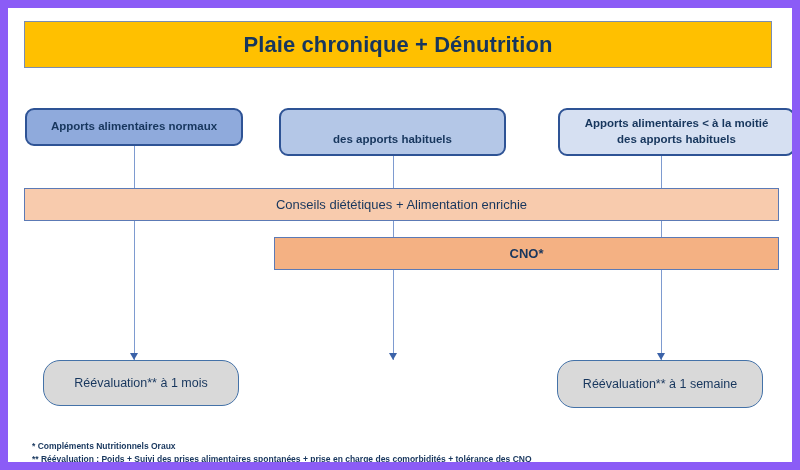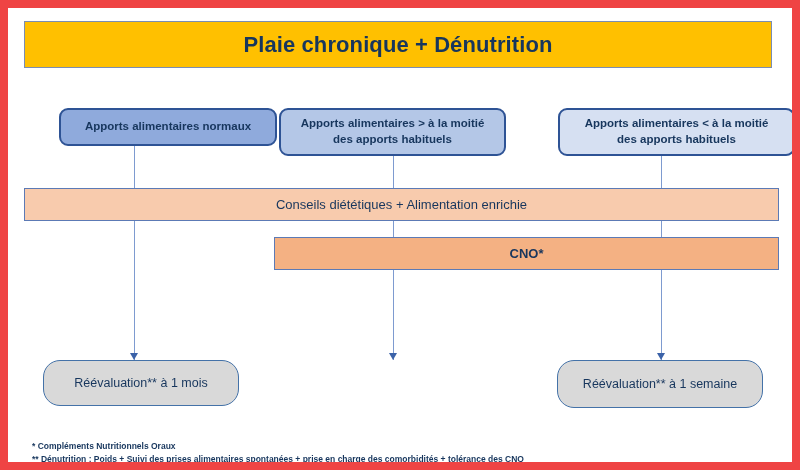--- a/index.html
+++ b/index.html
@@ -10,21 +10,21 @@
   body {
     font-family: "Liberation Sans", sans-serif;
   }
 
   #canvas {
     position: relative;
     width: 800px;
     height: 470px;
     background: #ffffff;
     box-sizing: border-box;
-    border: 8px solid #ef4444;
+    border: 8px solid #8b5cf6;
     overflow: hidden;
   }
 
   
   .title-banner {
     position: absolute;
     left: 16px;
     top: 13px;
     width: 748px;
     height: 47px;
@@ -55,21 +55,21 @@
     color: #17365D;
     font-size: 11.5px;
     font-weight: bold;
     line-height: 1.35;
     padding: 2px 6px;
   }
   .cond-box.fill-strong { background: #8FAADC; }
   .cond-box.fill-mid    { background: #B4C7E7; }
   .cond-box.fill-light  { background: #D6E0F2; }
 
-  #cond-1 { left: 17px;  top: 100px; width: 218px; height: 38px; margin-left: 34px; }
+  #cond-1 { left: 17px;  top: 100px; width: 218px; height: 38px; }
   #cond-2 { left: 271px; top: 100px; width: 227px; height: 48px; }
   #cond-3 { left: 534px; top: 100px; width: 237px; height: 48px; margin-left: 16px; }
 
   
   .action-bar {
     position: absolute;
     border: 1px solid #5C7AB5;
     box-sizing: border-box;
     display: flex;
     align-items: center;
@@ -160,21 +160,21 @@
 
   <div class="title-banner">
     <span class="title-text">Plaie chronique + Dénutrition</span>
   </div>
 
   <div class="cond-box fill-strong" id="cond-1">
     <span>Apports alimentaires normaux</span>
   </div>
 
   <div class="cond-box fill-mid" id="cond-2">
-    <span><span>Apports alimentaires &gt; à la moitié</span><br><span>des apports habituels</span></span>
+    <span><br><span>des apports habituels</span></span>
   </div>
 
   <div class="cond-box fill-light" id="cond-3">
     <span><span>Apports alimentaires &lt; à la moitié</span><br><span>des apports habituels</span></span>
   </div>
 
   <div class="connector-line" id="line-1"></div>
   <div class="connector-arrow" id="arrow-1"></div>
 
   <div class="connector-line" id="line-2"></div>
@@ -195,16 +195,16 @@
     <span>Réévaluation** à 1 mois</span>
   </div>
 
 
   <div class="outcome-box" id="out-3">
     <span>Réévaluation** à 1 semaine</span>
   </div>
 
   <div class="footnotes">
     <div>* Compléments Nutritionnels Oraux</div>
-    <div>** Dénutrition : Poids + Suivi des prises alimentaires spontanées + prise en charge des comorbidités + tolérance des CNO</div>
+    <div>** Réévaluation : Poids + Suivi des prises alimentaires spontanées + prise en charge des comorbidités + tolérance des CNO</div>
   </div>
 
 </div>
 
 </body></html>

